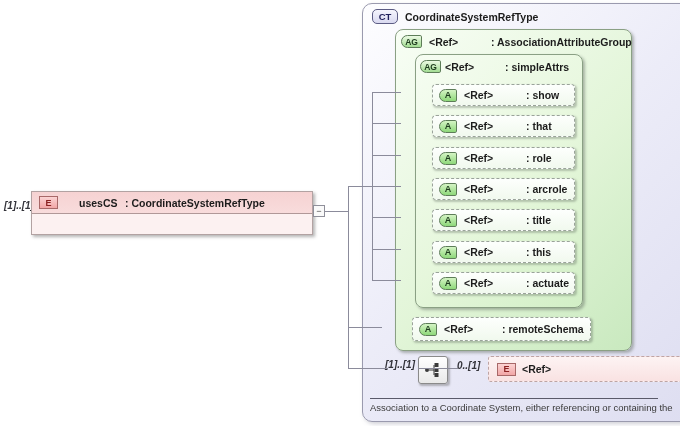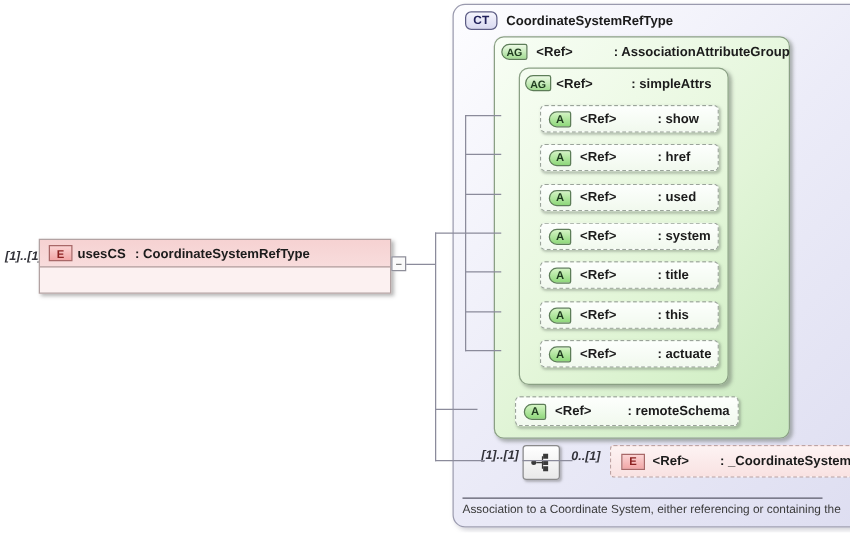--- a/index.html
+++ b/index.html
@@ -20,21 +20,21 @@
   .badge-e{width:19px;height:13px;font-size:9px;color:#8c2222;border:1px solid #a86868;
     background:linear-gradient(180deg,#fbd3d3,#f2a6a6);}
   .badge-ct{width:26px;height:15px;font-size:9.5px;color:#20205a;border:1px solid #5c5c84;
     border-radius:5px;background:linear-gradient(180deg,#f5f5fd,#d9d9f0);}
   .badge-ag{width:21px;height:13px;font-size:8.5px;color:#1e3a1e;border:1px solid #5d7d58;
     border-radius:7px 2px 2px 7px;background:linear-gradient(180deg,#ecfae4,#a2dc92);text-align:center;}
   .badge-a{width:18px;height:13px;font-size:9px;color:#1e3a1e;border:1px solid #5d7d58;
     border-radius:7px 2px 2px 7px;background:linear-gradient(180deg,#d4f4c4,#8ed87a);}
 
   .lbl{font-size:10.5px;font-weight:bold;color:#1c1c1c;white-space:nowrap;}
-  .name-col{display:inline-block;width:46px;margin-left:4px;}
+  .name-col{display:inline-block;width:46px;margin-left:21px;}
   .ref-col{display:inline-block;width:62px;margin-left:7px;}
   .ref-col-sm{display:inline-block;width:54px;margin-left:6px;}
 
   
   .handle{position:absolute;left:313px;top:205px;width:12px;height:12px;border:1px solid #8f8f9a;
     background:#fafafa;box-sizing:border-box;display:flex;align-items:center;justify-content:center;
     font-size:9px;line-height:9px;color:#444;}
   .line{position:absolute;background:#8b8b9b;}
   .line.h{height:1px;}
   .line.v{width:1px;}
@@ -113,31 +113,31 @@
         </div>
 
         <div class="attr-row" style="top:29px;">
           <span class="badge badge-a">A</span>
           <span class="lbl ref-col">&lt;Ref&gt;</span>
           <span class="lbl">: show</span>
         </div>
         <div class="attr-row" style="top:60px;">
           <span class="badge badge-a">A</span>
           <span class="lbl ref-col">&lt;Ref&gt;</span>
-          <span class="lbl">: href</span>
+          <span class="lbl">: that</span>
         </div>
         <div class="attr-row" style="top:92px;">
           <span class="badge badge-a">A</span>
           <span class="lbl ref-col">&lt;Ref&gt;</span>
-          <span class="lbl">: used</span>
+          <span class="lbl">: role</span>
         </div>
         <div class="attr-row" style="top:123px;">
           <span class="badge badge-a">A</span>
           <span class="lbl ref-col">&lt;Ref&gt;</span>
-          <span class="lbl">: system</span>
+          <span class="lbl">: arcrole</span>
         </div>
         <div class="attr-row" style="top:154px;">
           <span class="badge badge-a">A</span>
           <span class="lbl ref-col">&lt;Ref&gt;</span>
           <span class="lbl">: title</span>
         </div>
         <div class="attr-row" style="top:186px;">
           <span class="badge badge-a">A</span>
           <span class="lbl ref-col">&lt;Ref&gt;</span>
           <span class="lbl">: this</span>
@@ -167,21 +167,20 @@
         <rect x="10.5" y="6" width="4" height="4" fill="#3a3a3a"></rect>
         <rect x="10.5" y="11" width="4" height="4" fill="#3a3a3a"></rect>
       </svg>
     </div>
 
     <div class="card" style="left:94px;top:356px;">0..[1]</div>
 
     <div class="elem-row">
       <span class="badge badge-e">E</span>
       <span class="lbl ref-col-sm">&lt;Ref&gt;</span>
-      <span class="lbl">: _CoordinateSystem</span>
     </div>
 
     <div class="plus-btn">
       <span>+</span>
     </div>
 
     <div class="separator"></div>
     <div class="panel-annot" style="top:398px;">Association to a Coordinate System, either referencing or containing the</div>
   </div>
 

